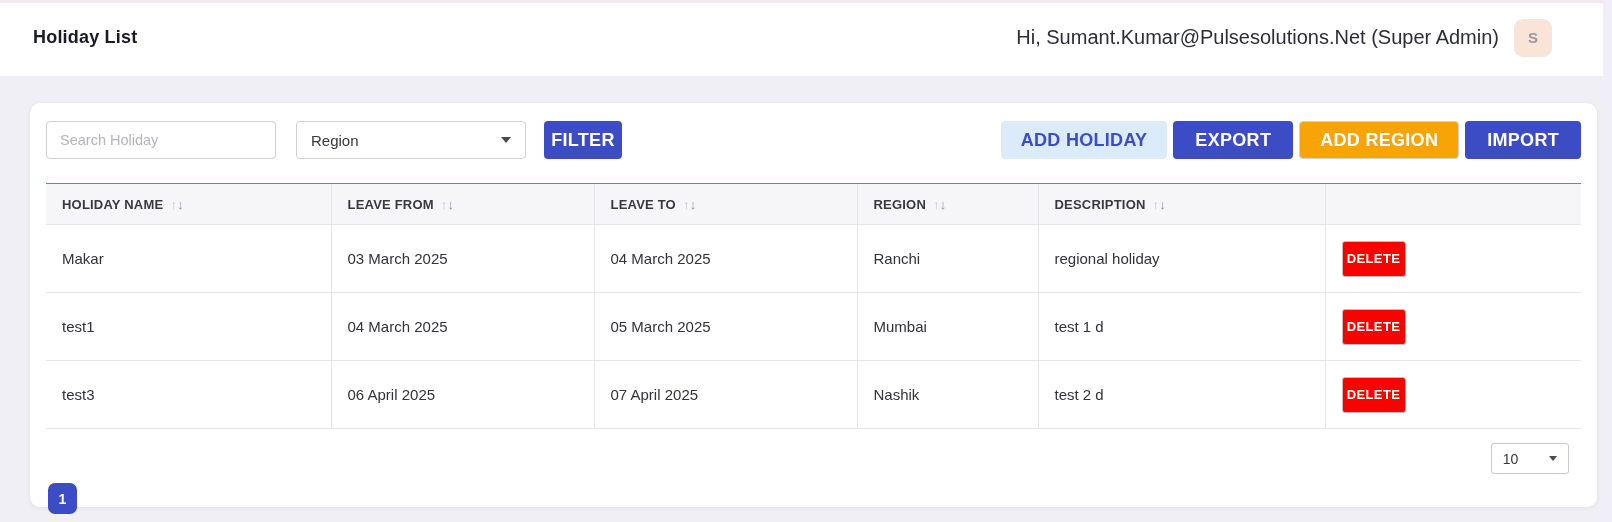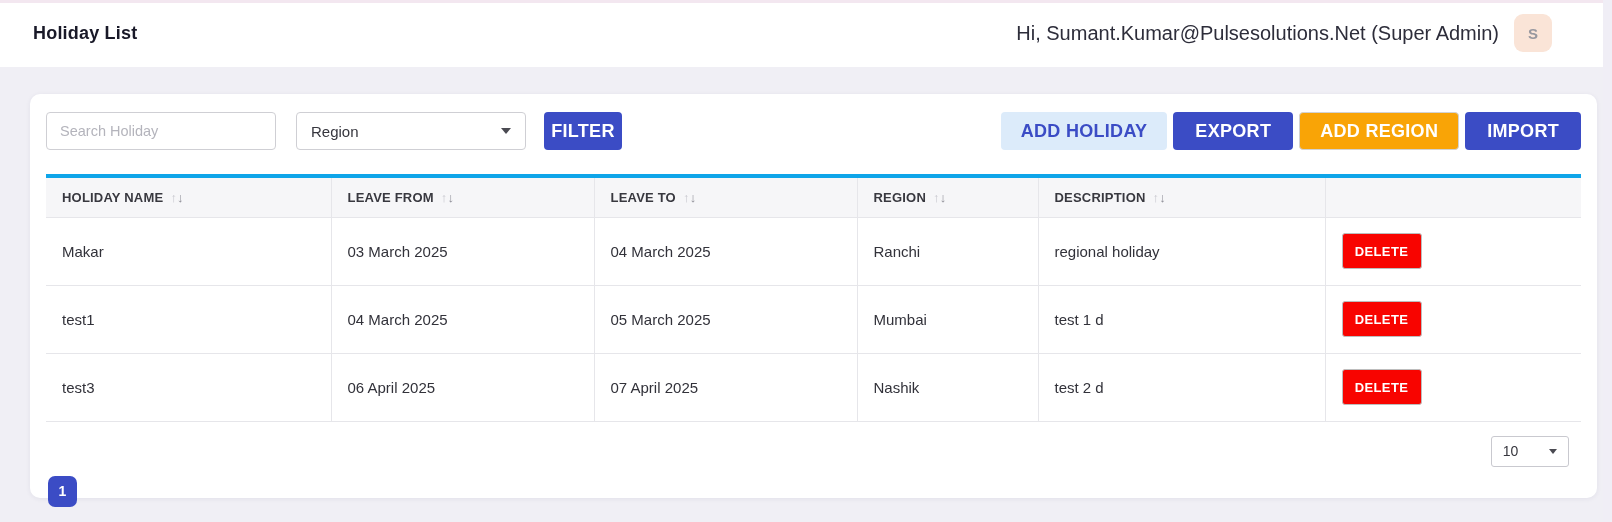--- a/index.html
+++ b/index.html
@@ -1,21 +1,21 @@
 <!DOCTYPE html>
 <html><head>
 <meta charset="utf-8">
 <style>
   * { margin:0; padding:0; box-sizing:border-box; }
   html,body { width:1612px; height:522px; font-family:"Liberation Sans", sans-serif; background:#f0eff5; overflow:hidden; }
 
   .top-strip { height:3px; width:100%; background:#f3e7f0; }
 
   .app-header {
-    height:64px; background:#ffffff; display:flex; align-items:center;
+    height:73px; background:#ffffff; display:flex; align-items:center;
     padding:0 60px 4px 33px; justify-content:space-between;
   }
   .page-title { font-size:18px; font-weight:bold; color:#191928; letter-spacing:.2px; }
   .header-right { display:flex; align-items:center; gap:15px; }
   .greeting { font-size:20px; color:#2d2d3a; }
   .avatar {
     width:38px; height:38px; border-radius:9px; background:#fae4d7;
     display:flex; align-items:center; justify-content:center;
     color:#97979f; font-size:15px; font-weight:bold;
   }
@@ -55,32 +55,32 @@
   .btn-filter { width:78px; margin-left:18px; background:#3b4cc5; color:#fff; }
   .toolbar-right { margin-left:auto; display:flex; align-items:center; gap:6px; }
   .btn-add-holiday { background:#dcebfa; color:#3b4cc5; padding:0 20px; height:38px; }
   .btn-add-region { background:#f9a406; color:#fff; padding:0 20px; height:38px; border:1px solid #d2d2d2; }
   .btn-export, .btn-import { background:#3b4cc5; color:#fff; padding:0 22px; height:38px; }
 
   table.holiday-table { width:100%; border-collapse:collapse; table-layout:fixed; margin-top:24px; }
   .holiday-table th {
     background:#f6f6f8; height:41px; text-align:left; padding:0 16px;
     font-size:13px; color:#38383f; letter-spacing:.2px;
-    border-top:4px solid #0ea5e9; border-bottom:1px solid #e6e6ea;
+    border-top:1px solid #0ea5e9; border-bottom:1px solid #e6e6ea;
     font-weight:bold; white-space:nowrap;
   }
   .holiday-table td {
     height:68px; padding:0 16px; font-size:15px; color:#32323a;
     border-bottom:1px solid #e6e6ea; background:#fff; white-space:nowrap; overflow:hidden;
   }
   .holiday-table th + th, .holiday-table td + td { border-left:1px solid #e6e6ea; }
   .sort-icons { margin-left:7px; font-size:13px; font-weight:normal; }
   .sort-up { color:#c6c6cd; } .sort-down { color:#8f8f98; }
   .btn-delete {
-    width:80px; height:36px; background:#f80400; color:#fff; font-weight:bold;
+    width:64px; height:36px; background:#f80400; color:#fff; font-weight:bold;
     font-size:13px; border:1px solid #bdbdbd; border-radius:3px; letter-spacing:.4px; cursor:pointer;
     font-family:"Liberation Sans", sans-serif;
   }
 
   .pagination-row { display:flex; align-items:center; margin-top:14px; padding:0 2px; }
   .page-btn {
     min-width:29px; height:31px; background:#3b4cc5; color:#fff; border:none;
     border-radius:7px; font-size:14px; font-weight:bold; cursor:pointer;
     font-family:"Liberation Sans", sans-serif;
   }

